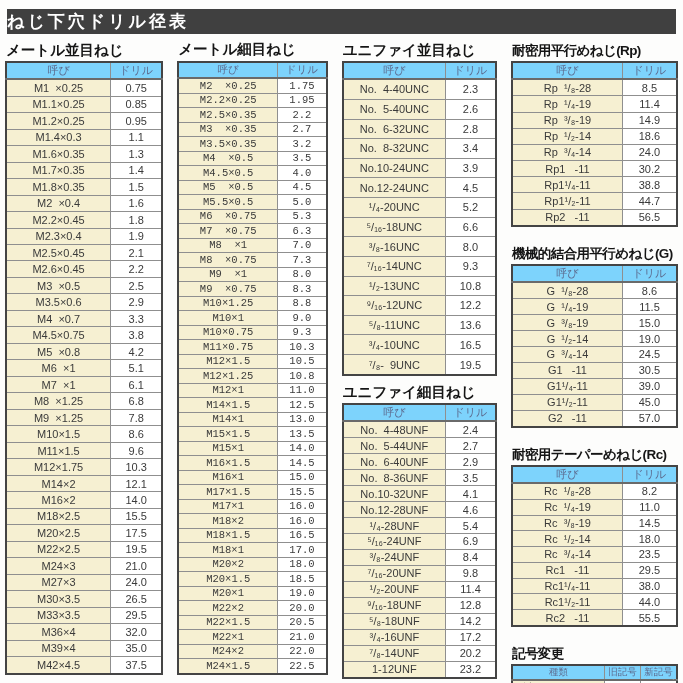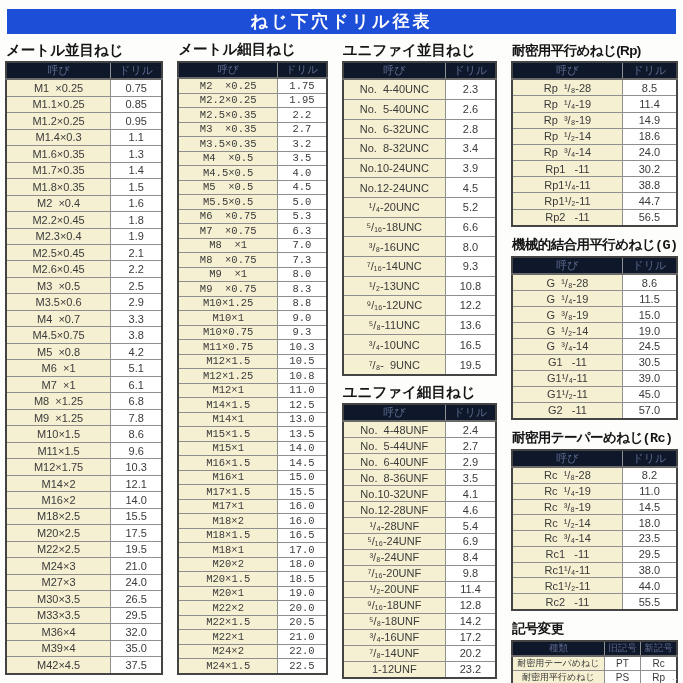--- a/index.html
+++ b/index.html
@@ -2,43 +2,43 @@
 <html><head>
 <meta charset="utf-8">
 <style>
   html,body{margin:0;padding:0;}
   body{
     width:683px;height:683px;overflow:hidden;background:#fdfdfc;
     font-family:"Liberation Sans","DejaVu Sans",sans-serif;
     -webkit-font-smoothing:antialiased;
   }
   .banner{
-    background:#1d4ed8;color:#fff;font-weight:bold;font-size:17px;
-    text-align:center;height:25px;line-height:25px;margin:9px 7px 8px 7px;
+    background:#404040;color:#fff;font-weight:bold;font-size:17px;
+    text-align:left;height:25px;line-height:25px;margin:9px 7px 8px 7px;
     letter-spacing:3px;
   }
   .cols{display:flex;gap:14px;padding:0 5px;align-items:flex-start;}
   .col1{width:163px;} .col2{width:155px;font-family:Liberation Mono, monospace;} .col3{width:160px;} .col4{width:172px;}
   .sec-heading{
     font-weight:bold;font-size:14.5px;color:#151515;line-height:17px;
     margin:0 0 2px 1px;white-space:nowrap;
   }
   .col4 .sec-heading{font-size:13.5px;letter-spacing:-0.6px;}
   .sec + .sec .sec-heading{margin-top:8px;}
-  .col4 .sec + .sec .sec-heading{margin-top:10px;font-family:Liberation Mono, monospace;}
+  .col4 .sec + .sec .sec-heading{margin-top:18px;}
   .tbl table{
     border-collapse:collapse;width:100%;height:100%;table-layout:fixed;
     border:2px solid #444;
   }
   .tbl th,.tbl td{
     border:1px solid #8f8f8f;text-align:center;padding:0;
     white-space:pre;overflow:hidden;
   }
   .tbl th{
-    background:#0f172a;color:#5c6b8f;font-weight:normal;font-size:11px;
+    background:#7dd3fc;color:#5c6b8f;font-weight:normal;font-size:11px;
     border-bottom:2px solid #6a6a6a;
   }
   .tbl td{font-size:11px;color:#3a3a3a;background:#fff;}
   .tbl td:first-child{background:#f6f0d2;}
   .two th:first-child,.two td:first-child{width:66%;}
   .col2 .tbl th,.col2 .tbl td{font-size:10.5px;}
   .sym th:first-child,.sym td:first-child{width:55%;}
   .sym th{font-size:9.5px;}
   .sym td{font-size:10px;}
   .sym td:first-child{font-size:9px;}

